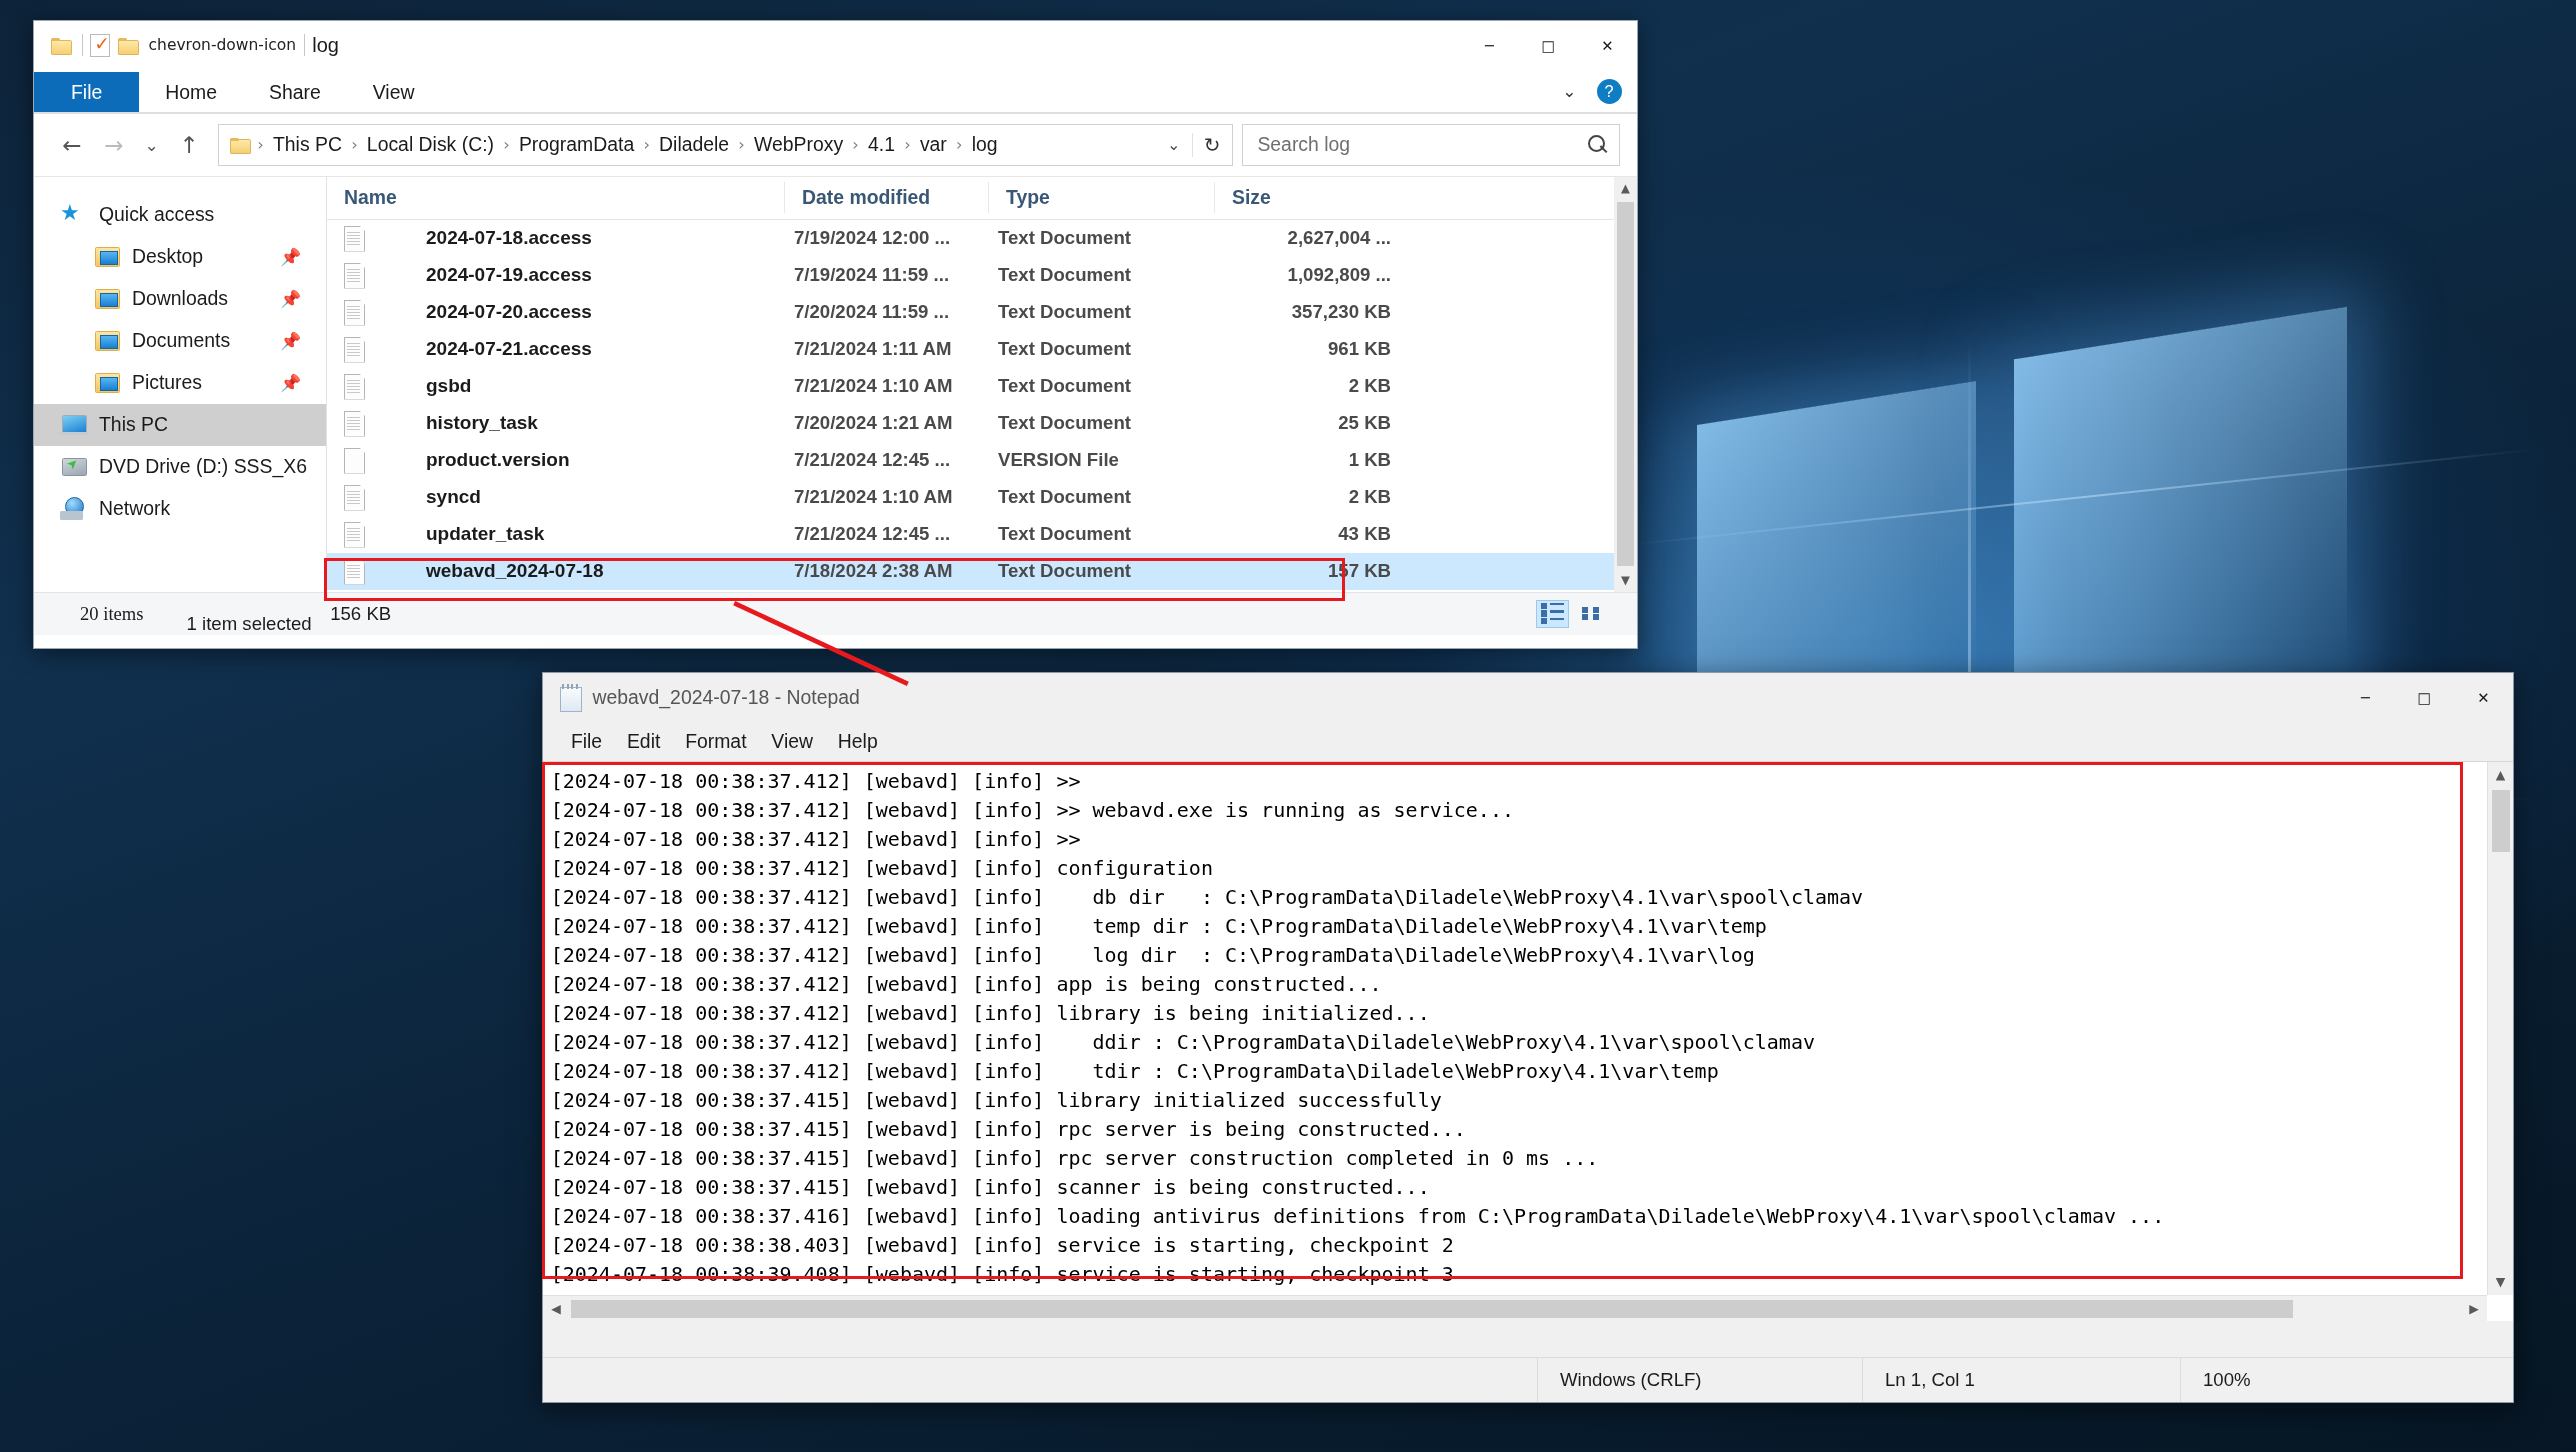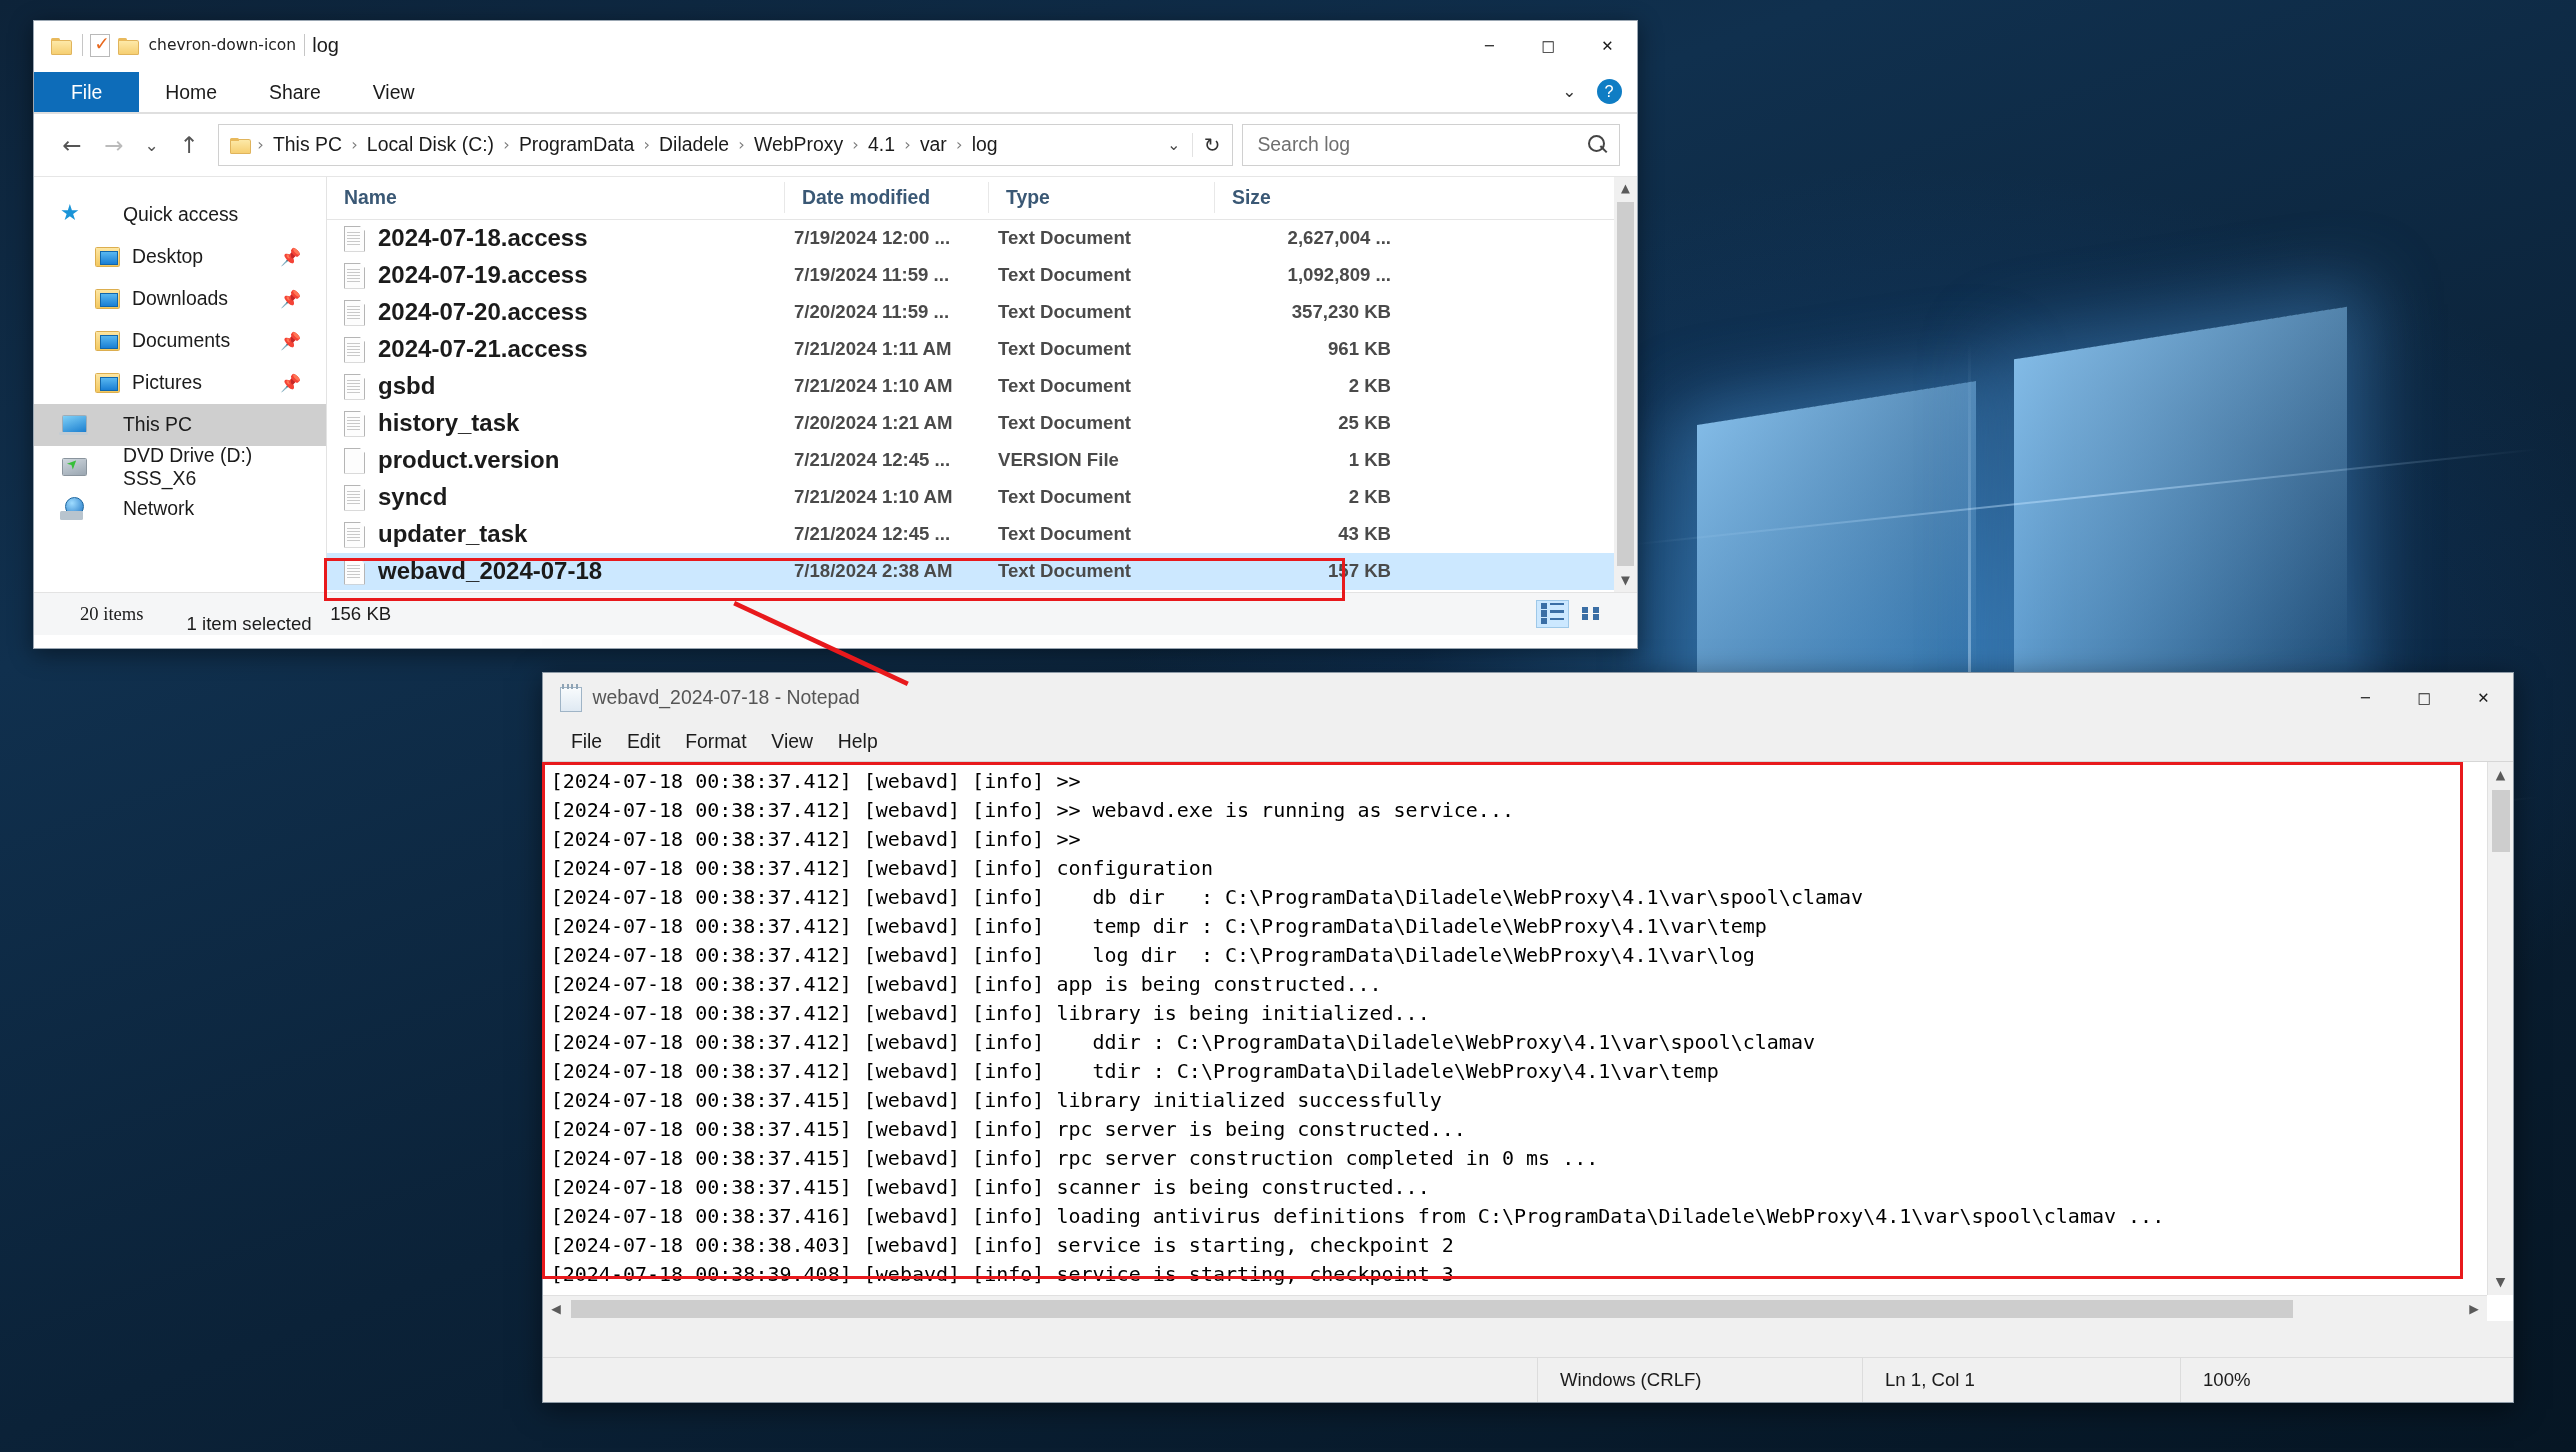--- a/index.html
+++ b/index.html
@@ -110,21 +110,21 @@
     content:""; position:absolute; left:1.5px; top:0; width:13px; height:13px; border:2.3px solid #444; border-radius:50%;
   }
   .magnifier:after {
     content:""; position:absolute; left:12.4px; top:13px; width:8.5px; height:2.3px; background:#444; transform:rotate(45deg);
   }
 
   
   #exp-body { display:flex; height:416px; border-top:0.8px solid #e6e6e6; }
   #exp-sidebar { width:293px; border-right:0.8px solid #e3e3e3; background:#fff; padding-top:17px; }
   .side-item { height:42px; display:flex; align-items:center; padding-left:59px; font-size:19.4px; color:#1b1b1b; position:relative; }
-  .side-item.root { padding-left:26px;gap:24px; }
+  .side-item.root { padding-left:26px; }
   .side-item.selected { background:#cfcfcf; }
   .side-item .ic { width:28px; height:23px; margin-right:11px; position:relative; flex:0 0 auto;}
   .side-item .pin {
     position:absolute; right:26px; top:50%; transform:translateY(-50%); width:20px; height:20px; color:#9aa4ae; font-size:17px;
     font-family:"DejaVu Sans",sans-serif;
   }
   .ic-star:before{ content:"★"; color:#1a94d8; font-size:22px; position:absolute; left:0; top:-3.1px; font-family:"DejaVu Sans",sans-serif;}
   .ic-folder { }
   .ic-folder:before {
     content:""; position:absolute; left:1.5px; top:2.3px; width:23px; height:18px;
@@ -155,21 +155,21 @@
   #col-headers { display:flex; height:43px; align-items:center; border-bottom:0.8px solid #e5e5e5; }
   .colh { font-size:19.4px; color:#3a5875; padding-left:17px; border-left:0.8px solid #e8e8e8; height:31px; display:flex; align-items:center;}
   .colh:first-child { border-left:none; }
   .c-name { width:457px; }
   .c-date { width:204px; }
   .c-type { width:226px; }
   .c-size { width:178px; }
   #rows { flex:1; }
   .frow { height:37px; display:flex; align-items:center; position:relative; }
   .frow.selected { background:#cce8ff; }
-  .frow .fname { width:457px; display:flex; align-items:center; font-size:24px; color:#1b1b1b; padding-left:17px;}
+  .frow .fname { width:457px; display:flex; align-items:center; font-size:19px; color:#1b1b1b; padding-left:17px;gap:48px;}
   .frow .fdate { width:204px; font-size:18.6px; color:#4a4a4a;margin-left:10px; }
   .frow .ftype { width:226px; font-size:18.6px; color:#4a4a4a; }
   .frow .fsize { width:178px; font-size:18.6px; color:#4a4a4a; text-align:right; padding-right:11px;}
   .fileico { width:20px; height:25px; margin-right:14px; position:relative; flex:0 0 auto;}
   .fileico:before {
     content:""; position:absolute; left:0; top:0; width:19.4px; height:24px; background:#fdfdfd;
     border:0.8px solid #b5b5b5;
     clip-path: polygon(0 0, 72% 0, 100% 22%, 100% 100%, 0 100%);
   }
   .fileico.text:after {

